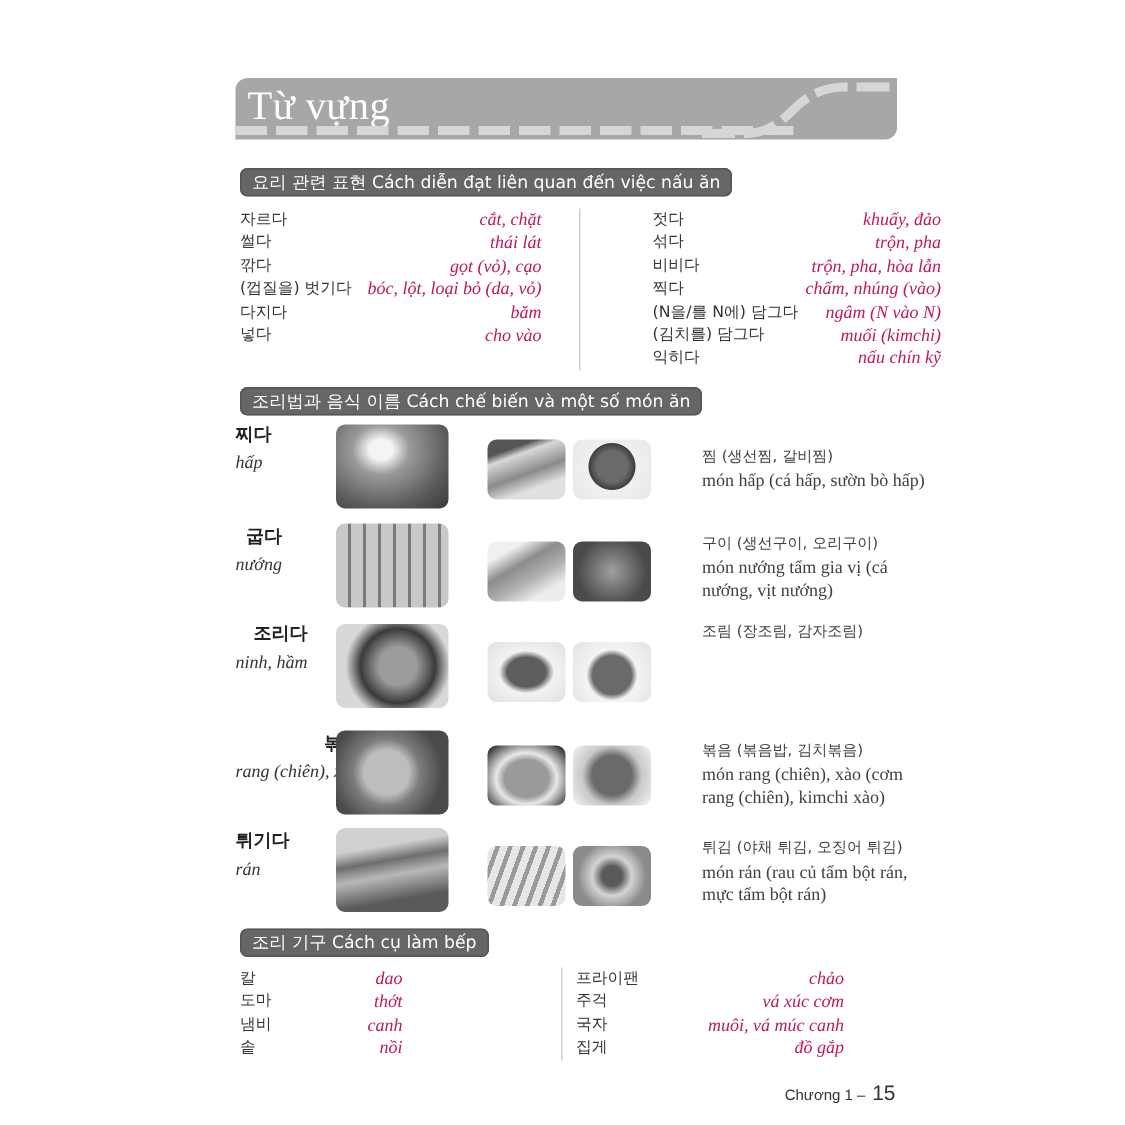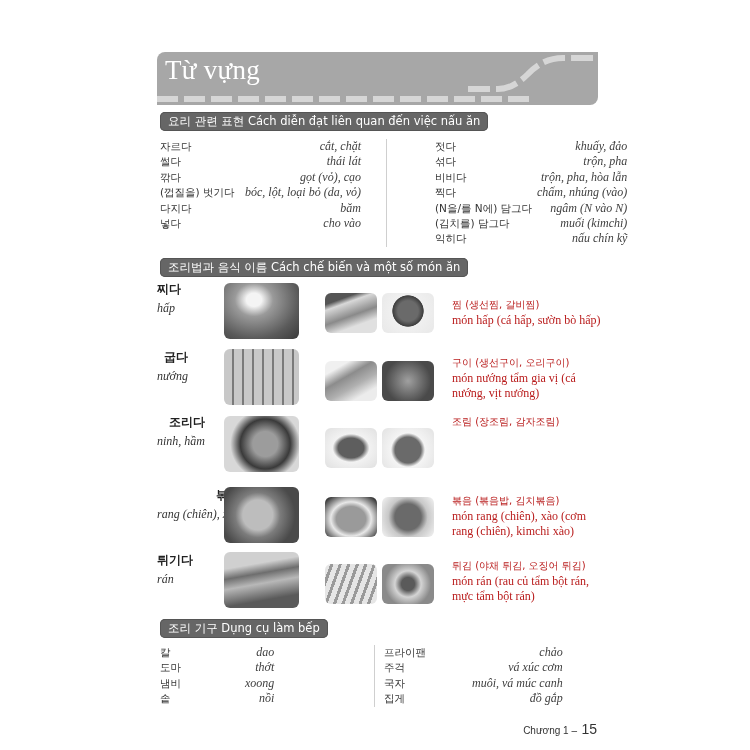--- a/index.html
+++ b/index.html
@@ -1,20 +1,20 @@
 <!DOCTYPE html>
 <html><head>
 <meta charset="utf-8">
 <style>
   * { box-sizing: border-box; margin: 0; padding: 0; }
   html, body { width: 750px; height: 750px; background: #ffffff; overflow: hidden; }
   body { position: relative; font-family: "DejaVu Serif", serif; color: #222; }
 
   .title-band {
-    position: absolute; left: 157px; top: 52px; width: 441px; height: 53px;
+    position: absolute; left: 157px; top: 52px; width: 441px; height: 41px;
     background: #a7a7a7; border-radius: 8px 0 8px 0; overflow: hidden;
   }
   .title-band .title {
     position: absolute; left: 8px; top: 3px;
     font-family: "Liberation Serif", serif; font-size: 27px; color: #ffffff;
     letter-spacing: 0.3px;
   }
   .dash-row { position: absolute; left: 0; bottom: 3px; height: 6px; display: flex; gap: 6px; }
   .dash-row span { display: block; width: 21px; height: 6px; background: #d6d6d6; }
   .curve { position: absolute; right: 0; top: 0; width: 130px; height: 41px; }
@@ -22,31 +22,31 @@
   .sec-label {
     position: absolute; height: 19px; background: #666666; border-radius: 5px;
     color: #fff; font-family: "DejaVu Sans", sans-serif; font-size: 11.5px;
     line-height: 19px; padding: 0 8px; white-space: nowrap;
     box-shadow: 0 0 0 1px #555 inset;
   }
 
   .vocab-col { position: absolute; font-size: 11px; line-height: 15.4px; }
   .vocab-row { display: flex; justify-content: space-between; }
   .vocab-row .ko { font-family: "DejaVu Sans", sans-serif; font-size: 10.5px; color: #333; }
-  .vocab-row .vi { font-family: "Liberation Serif", serif; font-style: italic; font-size: 12px; color: #404040; }
+  .vocab-row .vi { font-family: "Liberation Serif", serif; font-style: italic; font-size: 12px; color: #be185d; }
   .divider { position: absolute; width: 1px; background: #cfcfcf; }
 
   .cook-row { position: absolute; left: 157px; width: 445px; }
   .cook-verb { position: absolute; left: 0; top: 0; }
   .cook-verb .ko { font-family: "DejaVu Sans", sans-serif; font-weight: bold; font-size: 12px; color: #222; display: block; text-align: right; }
   .cook-verb .vi { font-family: "Liberation Serif", serif; font-style: italic; font-size: 12px; color: #333; display: block; line-height: 14px; margin-top: 3px; }
   .photo { position: absolute; border-radius: 6px; overflow: hidden; }
   .photo.big { width: 75px; height: 56px; }
   .photo.small { width: 52px; height: 40px; }
-  .dish-text { position: absolute; left: 295px; width: 150px; font-family: "Liberation Serif", serif; font-size: 12px; line-height: 15.5px; color: #b91c1c; }
+  .dish-text { position: absolute; left: 311px; width: 150px; font-family: "Liberation Serif", serif; font-size: 12px; line-height: 15.5px; color: #404040; }
   .dish-text .ko { font-family: "DejaVu Sans", sans-serif; font-size: 10px; }
 
   .footer { position: absolute; right: 153px; top: 720px; font-family: "Liberation Sans", sans-serif; color: #333; white-space: nowrap; }
   .footer .ch { font-size: 10px; }
   .footer .num { font-size: 14px; }
 </style>
 </head>
 <body>
 
 <div class="title-band">
@@ -198,34 +198,34 @@
     </div>
   <div class="photo big" style="left:67px; top:0px; background:linear-gradient(170deg,#d0d0d0 0 25%, #6e6e6e 40%, #b8b8b8 55%, #5a5a5a 80%);"></div>
   <div class="photo small" style="left:168px; top:12px; background:repeating-linear-gradient(110deg,#e6e6e6 0 5px,#9a9a9a 5px 8px);"></div>
   <div class="photo small" style="left:225px; top:12px; background:radial-gradient(circle at 50% 50%, #5a5a5a 0 20%, #d4d4d4 40%, #8a8a8a 70%);"></div>
   <div class="dish-text" style="top:6px;">
     <div class="ko">튀김 (야채 튀김, 오징어 튀김)</div>
     <div>món rán (rau củ tẩm bột rán, mực tẩm bột rán)</div>
   </div>
 </div>
 
-<div class="sec-label" style="left:160px; top:619px;">조리 기구  Dụng cụ làm bếp</div>
+<div class="sec-label" style="left:160px; top:619px;">조리 기구  Cách cụ làm bếp</div>
 
 <div class="vocab-col" style="left:160px; top:645px;">
   <div class="vocab-row">
       <span class="ko" style="width:85px">칼</span>
       <span class="vi">dao</span>
     </div>
   <div class="vocab-row">
       <span class="ko" style="width:85px">도마</span>
       <span class="vi">thớt</span>
     </div>
   <div class="vocab-row">
       <span class="ko" style="width:85px">냄비</span>
-      <span class="vi">xoong</span>
+      <span class="vi">canh</span>
     </div>
   <div class="vocab-row">
       <span class="ko" style="width:85px">솥</span>
       <span class="vi">nồi</span>
     </div>
 </div>
 
 <div class="divider" style="left:374px; top:645px; height:62px;"></div>
 
 <div class="vocab-col" style="left:384px; top:645px;">

